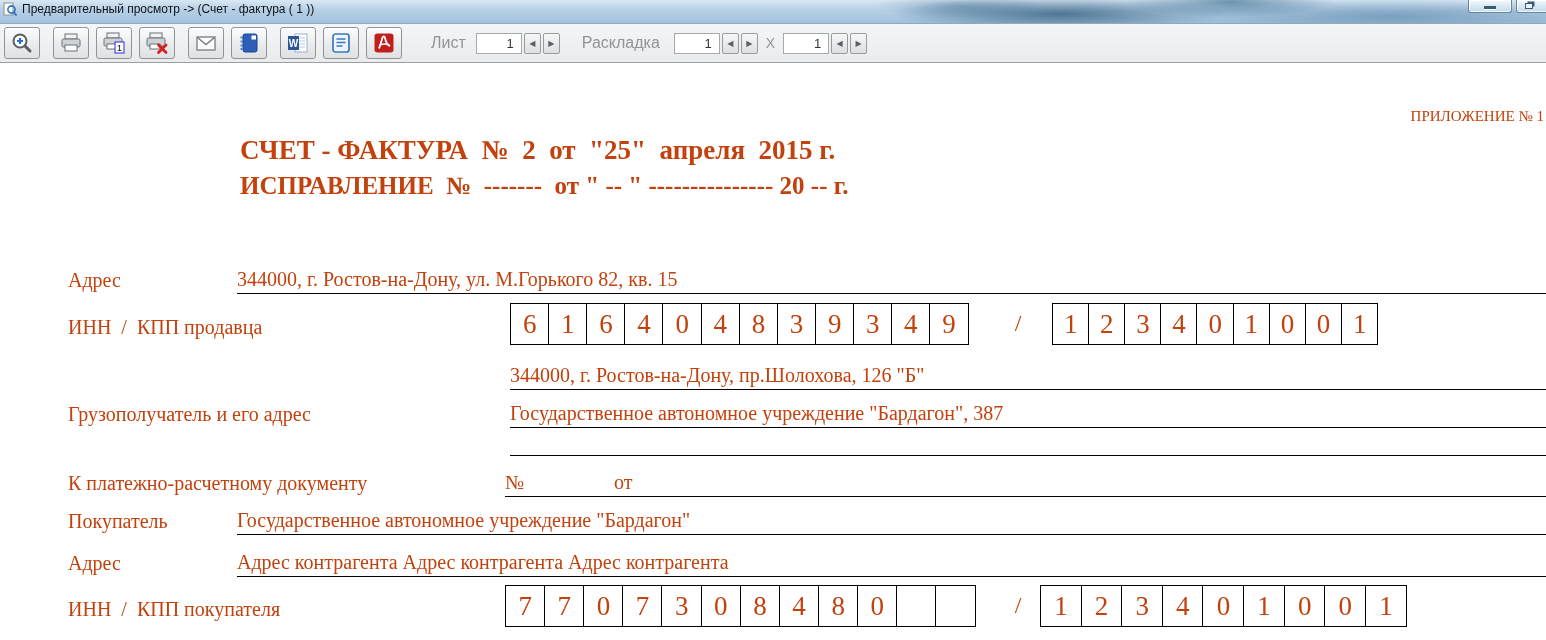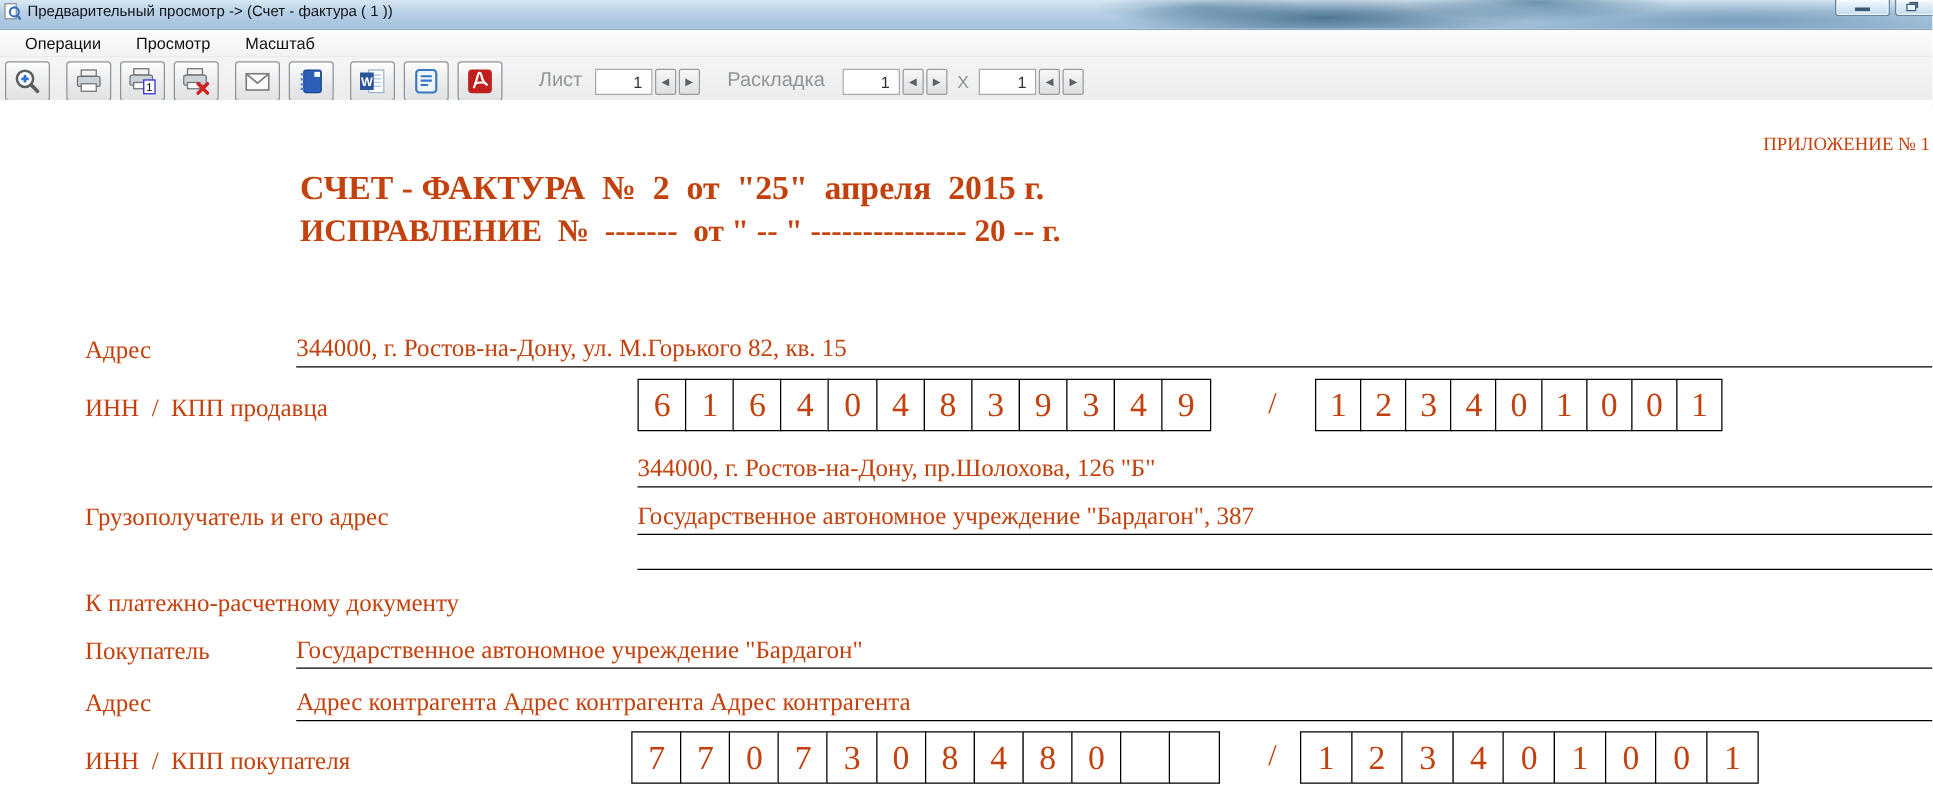--- a/index.html
+++ b/index.html
@@ -89,25 +89,20 @@
     </svg>
     <span class="title-text">Предварительный просмотр -&gt; (Счет - фактура ( 1 ))</span>
     <div class="win-btn btn-min">
         <span class="glyph-min"></span>
       </div>
     <div class="win-btn btn-restore">
         <span class="glyph-restore"></span>
       </div>
   </div>
 
-  <div class="menubar">
-    <span class="menu-item">Операции</span>
-    <span class="menu-item">Просмотр</span>
-    <span class="menu-item">Масштаб</span>
-  </div>
 
   <div class="toolbar">
     <div class="tb-btn tb-gap">
       <svg viewBox="0 0 24 24">
         <circle cx="10" cy="10" r="6.5" fill="#fff" stroke="#5a5f63" stroke-width="2"></circle>
         <path d="M15 15 L20 20" stroke="#5a5f63" stroke-width="3" stroke-linecap="round"></path>
         <path d="M10 7 v6 M7 10 h6" stroke="#2a6fd6" stroke-width="2.2"></path>
       </svg>
     </div>
     <div class="tb-btn">
@@ -252,20 +247,21 @@
       <span class="flabel">Грузополучатель и его адрес</span>
       <span class="fval" style="left:510px;">Государственное автономное учреждение "Бардагон", 387</span>
     </div>
 
     <div class="frow" style="top:350px; height:26px;">
       <span class="fval" style="left:510px;"></span>
     </div>
 
     <div class="frow" style="top:391px; height:26px;">
       <span class="flabel">К платежно-расчетному документу</span>
+      <span class="fval" style="left:505px;"><span>№</span><span style="display:inline-block; width:90px;"></span><span>от</span></span>
     </div>
 
     <div class="frow" style="top:429px; height:26px;">
       <span class="flabel">Покупатель</span>
       <span class="fval" style="left:237px;">Государственное автономное учреждение "Бардагон"</span>
     </div>
 
     <div class="frow" style="top:471px; height:26px;">
       <span class="flabel">Адрес</span>
       <span class="fval" style="left:237px;">Адрес контрагента Адрес контрагента Адрес контрагента</span>

